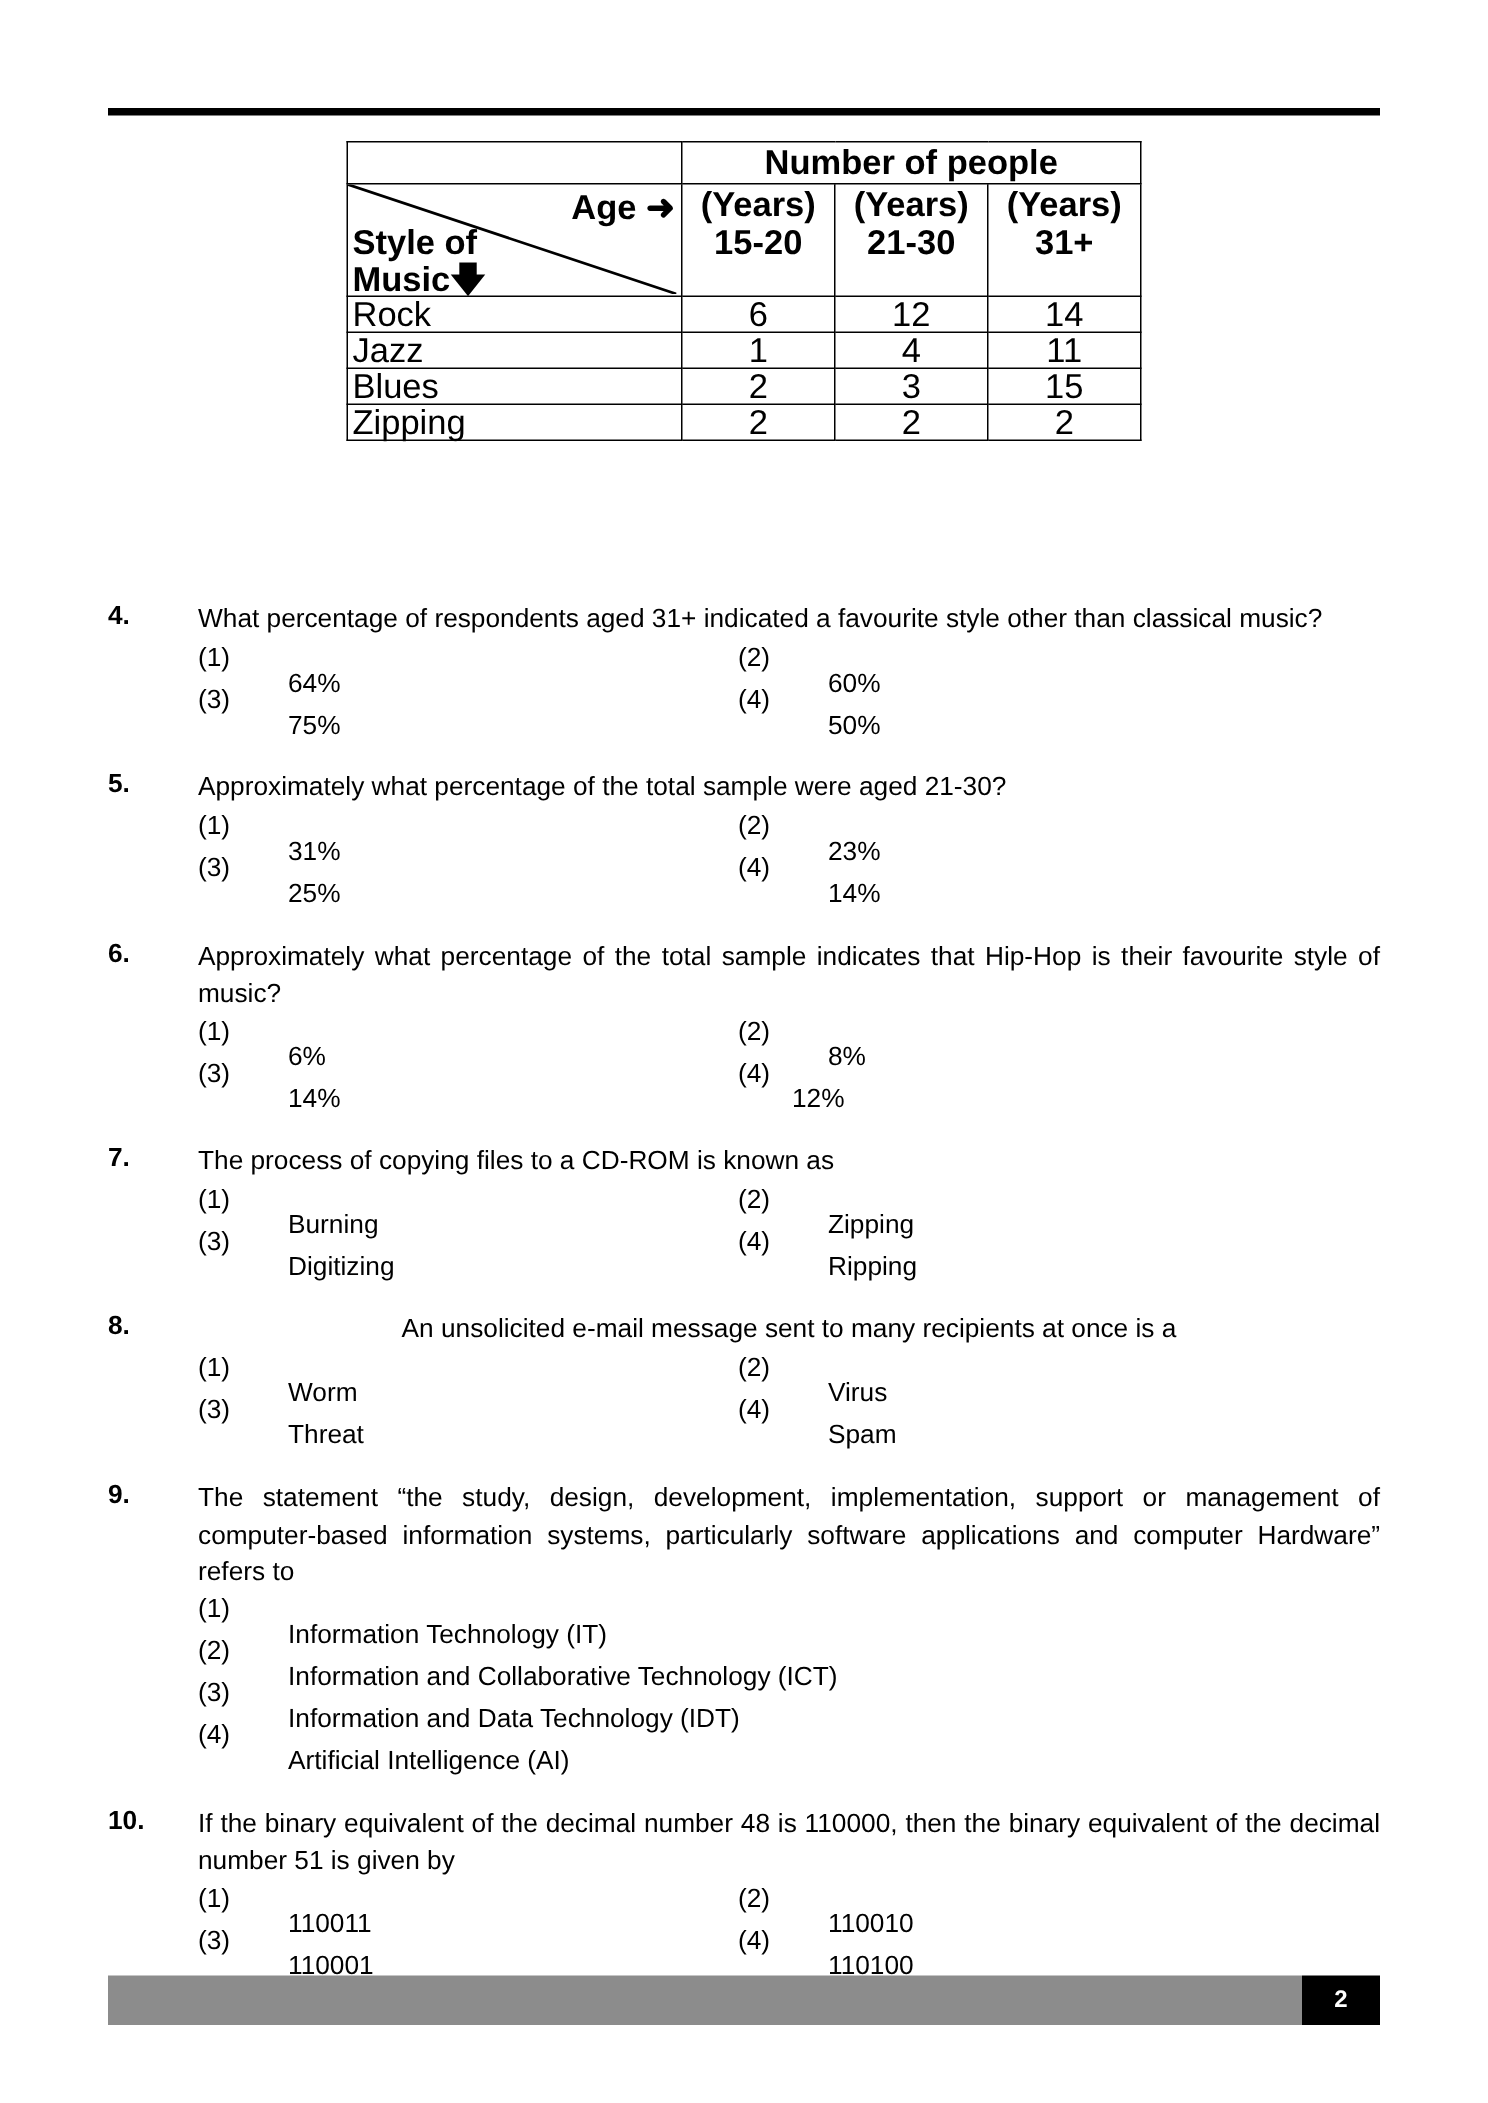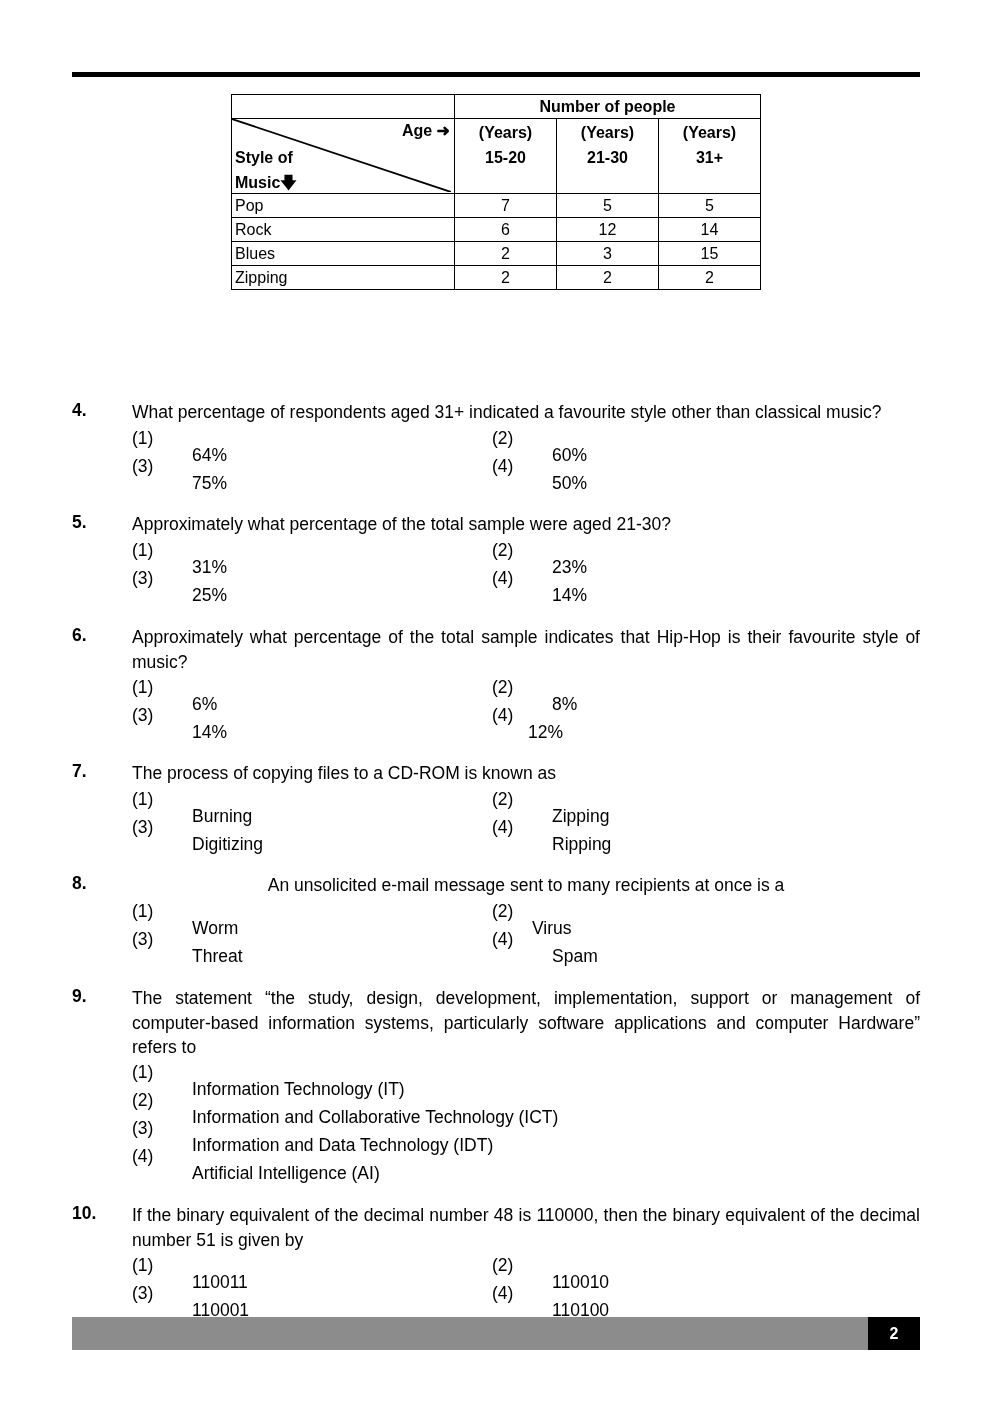--- a/index.html
+++ b/index.html
@@ -4,21 +4,21 @@
 <style>
   html, body { margin: 0; padding: 0; }
   body {
     width: 992px; height: 1402px; position: relative; background: #ffffff;
     font-family: "Liberation Sans", sans-serif; color: #000; overflow: hidden;
   }
   .top-rule { position: absolute; left: 72px; top: 72px; width: 848px; height: 5px; background: #000; }
 
   table.music {
     position: absolute; left: 231px; top: 94px; border-collapse: collapse;
-    font-family: "Liberation Sans", sans-serif; font-size: 16px;
+    font-family: "Liberation Sans", sans-serif; font-size: 23px;
   }
   table.music td { border: 1.5px solid #000; padding: 0; }
   .c0 { width: 219px; }
   .c1, .c2, .c3 { width: 101px; text-align: center; }
   .hrow1 td { height: 23px; font-weight: bold; text-align: center; }
   .hrow2 td { height: 73px; font-weight: bold; text-align: center; vertical-align: top; }
   .hrow2 td.c1, .hrow2 td.c2, .hrow2 td.c3 { padding-top: 1px; line-height: 25px; }
   .diag { position: relative; height: 73px; }
   .diag svg { position: absolute; left: 0; top: 0; }
   .diag .age { position: absolute; right: 4px; top: 2px; font-weight: bold; }
@@ -68,32 +68,32 @@
     <td class="c2">
           <div>(Years)</div>
           <div>21-30</div>
         </td>
     <td class="c3">
           <div>(Years)</div>
           <div>31+</div>
         </td>
   </tr>
   <tr class="drow">
-        <td class="c0">Pop</td>
-        <td class="c1">7</td>
-        <td class="c2">5</td>
-        <td class="c3">5</td>
-      </tr>
-  <tr class="drow">
         <td class="c0">Rock</td>
         <td class="c1">6</td>
         <td class="c2">12</td>
         <td class="c3">14</td>
       </tr>
   <tr class="drow">
+        <td class="c0">Jazz</td>
+        <td class="c1">1</td>
+        <td class="c2">4</td>
+        <td class="c3">11</td>
+      </tr>
+  <tr class="drow">
         <td class="c0">Blues</td>
         <td class="c1">2</td>
         <td class="c2">3</td>
         <td class="c3">15</td>
       </tr>
   <tr class="drow">
         <td class="c0">Zipping</td>
         <td class="c1">2</td>
         <td class="c2">2</td>
         <td class="c3">2</td>
@@ -197,21 +197,21 @@
   <div class="q" style="top:873px;">
       <span class="qnum">8.</span>
       <span class="qtext" style="text-align:center;">An unsolicited e-mail message sent to many recipients at once is a</span>
     </div>
   <div class="opt" style="top:901px;">
       <span class="onum" style="left:132px">(1)</span>
       <span class="otext" style="left:192px">Worm</span>
     </div>
   <div class="opt" style="top:901px;">
       <span class="onum" style="left:492px">(2)</span>
-      <span class="otext" style="left:532px">Virus</span>
+      <span class="otext" style="left:552px">Virus</span>
     </div>
   <div class="opt" style="top:929px;">
       <span class="onum" style="left:132px">(3)</span>
       <span class="otext" style="left:192px">Threat</span>
     </div>
   <div class="opt" style="top:929px;">
       <span class="onum" style="left:492px">(4)</span>
       <span class="otext" style="left:552px">Spam</span>
     </div>
 </div>

